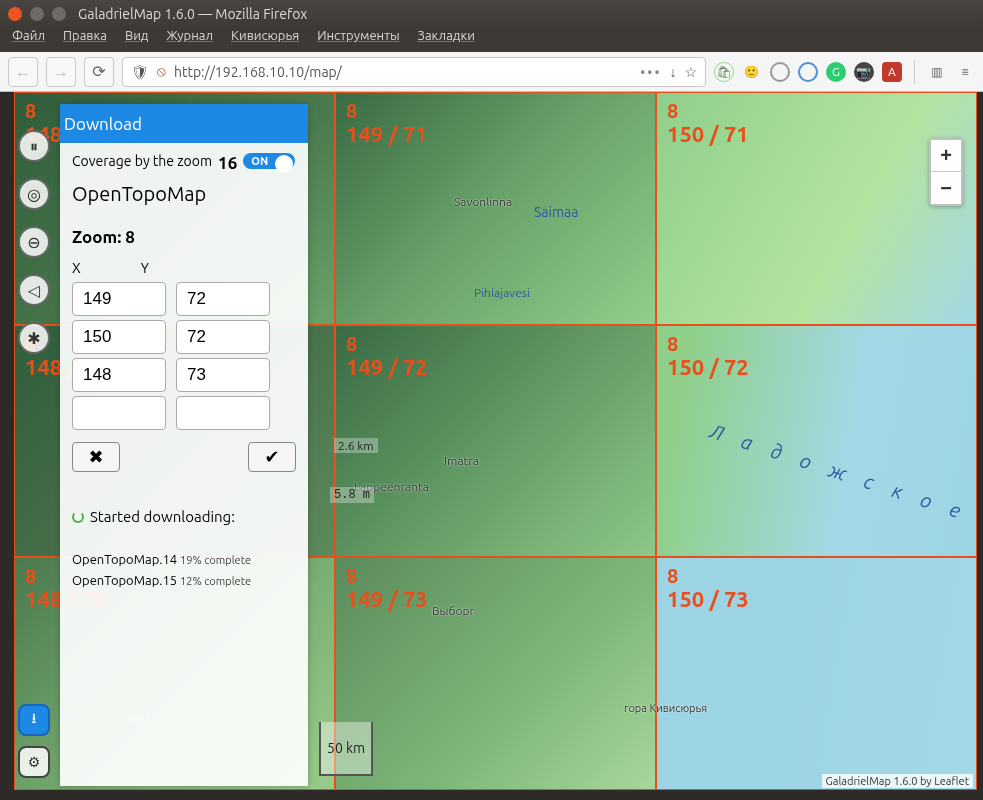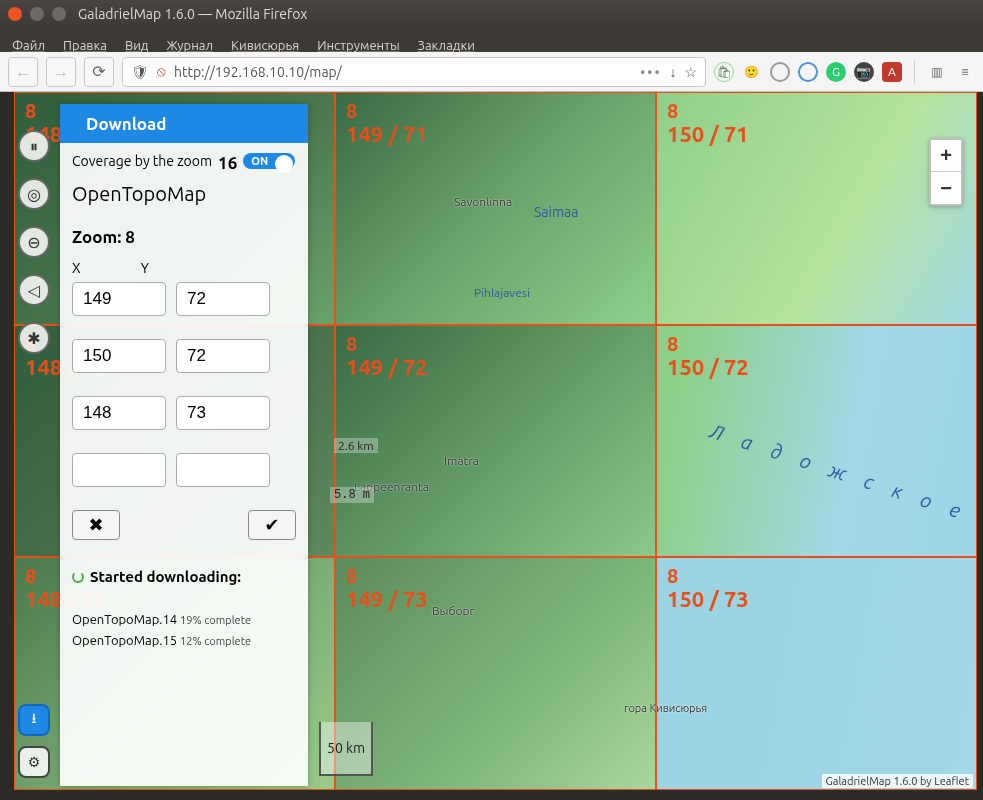--- a/index.html
+++ b/index.html
@@ -7,21 +7,21 @@
 
   
   .titlebar { height: 28px; background: linear-gradient(#4a4542, #3d3935); display: flex; align-items: center; padding: 0 8px; color: #dcdcdc; font-size: 14px; }
   .win-buttons { display: flex; gap: 8px; margin-right: 12px; }
   .win-btn { width: 14px; height: 14px; border-radius: 50%; }
   .win-close { background: #e95420; }
   .win-min { background: #6f6a67; }
   .win-max { background: #6f6a67; }
 
   
-  .menubar { height: 24px; background: #3d3935; display: flex; align-items: flex-end; padding: 0 12px; gap: 18px; color: #d9d4cf; font-size: 13px; }
+  .menubar { height: 24px; background: #3d3935; display: flex; align-items: flex-start; padding: 0 12px; gap: 18px; color: #d9d4cf; font-size: 13px; }
   .menubar span { text-decoration: underline; text-decoration-color: rgba(255,255,255,0.3); cursor: default; }
 
   
   .browser-bar { height: 40px; background: #f5f5f5; border-bottom: 1px solid #bfbfbf; display: flex; align-items: center; padding: 0 8px; gap: 8px; }
   .nav-btn { width: 30px; height: 30px; border: 1px solid #c8c8c8; border-radius: 4px; display: flex; align-items: center; justify-content: center; background: #f8f8f8; color: #666; font-size: 16px; }
   .nav-btn.disabled { color: #bbb; }
   .urlbar { flex: 1; height: 30px; border: 1px solid #c8c8c8; border-radius: 4px; background: #fff; display: flex; align-items: center; padding: 0 8px; gap: 8px; color: #555; font-size: 14px; }
   .urlbar .dots { margin-left: auto; letter-spacing: 2px; color: #888; }
   .ext-icons { display: flex; gap: 8px; align-items: center; }
   .ext-icon { width: 20px; height: 20px; border-radius: 50%; display:flex;align-items:center;justify-content:center;font-size:12px;color:#666;}
@@ -72,36 +72,36 @@
 
   
   .vstrip { position:absolute; left:4px; top:38px; width:36px; display:flex; flex-direction:column; gap:16px; }
   .vbtn { width:32px; height:32px; border:2px solid #666; border-radius:50%; background:rgba(255,255,255,.85); display:flex; align-items:center; justify-content:center; font-size:16px; color:#333; cursor:pointer; }
   .vbtn2 { position:absolute; left:4px; width:32px;height:32px;border:2px solid #444;border-radius:8px;display:flex;align-items:center;justify-content:center;cursor:pointer;}
   .vbtn-dl{bottom:54px;background:#1e88e5;color:#fff;border-color:#1565c0;}
   .vbtn-gear{bottom:12px;background:rgba(255,255,255,.85);color:#333;}
 
   
   .panel { position:absolute; left:46px; top:12px; width:248px; bottom:4px; background:rgba(255,255,255,.92); display:flex; flex-direction:column; box-shadow:0 0 6px rgba(0,0,0,.25); }
-  .panel-head { background:#1e88e5; color:#fff; font-weight:bold; font-size:17px; padding:10px 26px; }
+  .panel-head { background:#1e88e5; color:#fff; font-weight:normal; font-size:17px; padding:10px 4px; }
   .panel-body { padding:10px 12px; overflow:auto; flex:1; position:relative;}
   .panel-body::-webkit-scrollbar{width:14px;}
   .panel-body::-webkit-scrollbar-thumb{background:#9aa;}
   .cov-row { display:flex; gap:6px; margin-bottom:10px; font-size:14px; }
   .cov-row .zn { font-weight:bold; font-size:17px; }
   .toggle { position:relative; width:52px; height:16px; border-radius:11px; background:#1e88e5; display:flex; align-items:center; color:#fff; font-size:11px; font-weight:bold; padding-left:8px; cursor:pointer;}
   .toggle .knob{position:absolute;right:2px;top:2px;width:18px;height:18px;border-radius:50%;background:#fff;}
   .src-name{font-size:20px; margin:6px 0 22px;}
   .zoom-lbl{font-weight:bold;font-size:17px;margin-bottom:14px;}
   .xy-head{display:flex;gap:60px;font-size:14px;margin-bottom:6px;}
-  .coord-row{display:flex;gap:10px;margin-bottom:23px;align-items:flex-end;}
+  .coord-row{display:flex;gap:10px;margin-bottom:4px;align-items:flex-end;}
   .coord-row input{width:94px;height:34px;border:1px solid #aaa;border-radius:4px;font-size:17px;padding:0 10px;background:#fff;}
   .btn-row{display:flex;justify-content:space-between;margin-top:12px;}
   .btn-row button{width:48px;height:30px;border:1px solid #888;border-radius:4px;background:#f5f5f5;font-size:18px;cursor:pointer;}
-  .status{margin-top:28px;font-weight:bold;font-size:15px;display:flex;align-items:center;gap:6px;}
+  .status{margin-top:36px;font-weight:normal;font-size:15px;display:flex;align-items:center;gap:6px;}
   .status .spin{width:12px;height:12px;border:2px solid #4caf50;border-top-color:transparent;border-radius:50%;}
   .prog{margin-top:24px;font-size:13px;line-height:1.6;}
   .prog .pct{font-size:11px;color:#444;}
 </style>
 </head>
 <body>
 
 <div class="titlebar">
   <div class="win-buttons">
     <div class="win-btn win-close"></div>

